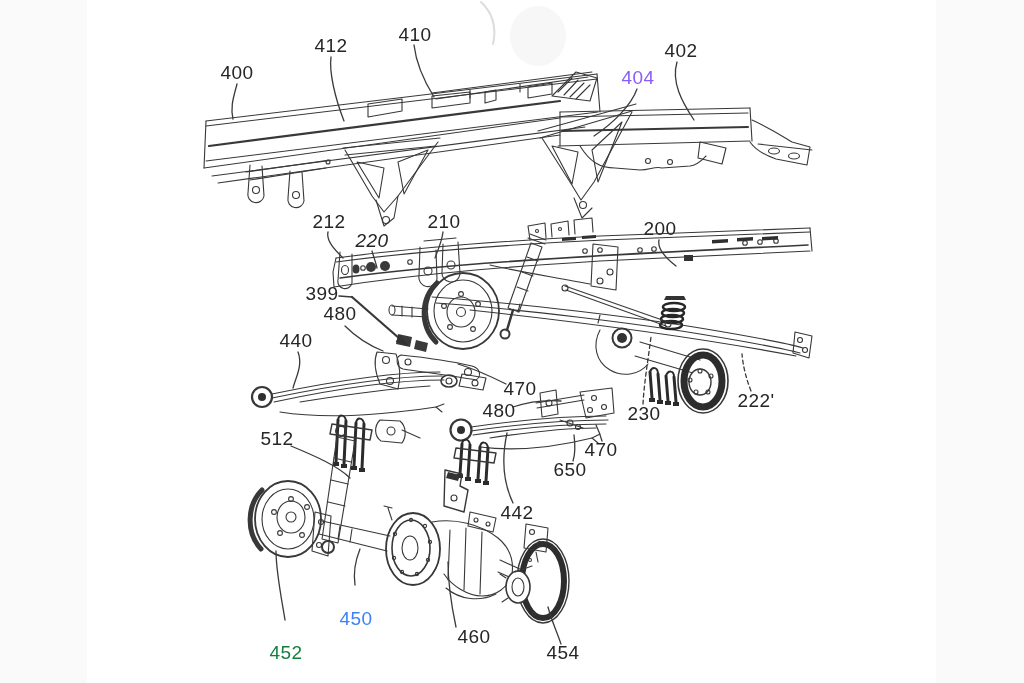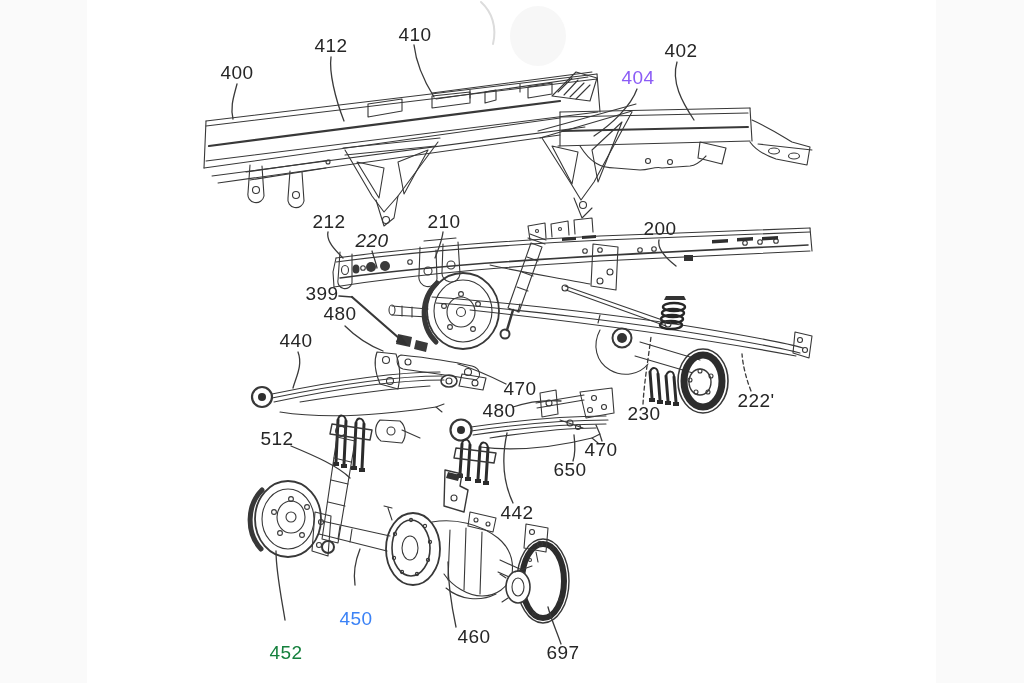--- a/index.html
+++ b/index.html
@@ -396,14 +396,14 @@
   <div class="ref-label" style="left: 277px; top: 439px; color: rgb(38, 38, 38);">512</div>
   <div class="ref-label" style="left: 499px; top: 411px; color: rgb(38, 38, 38);">480</div>
   <div class="ref-label" style="left: 601px; top: 450px; color: rgb(38, 38, 38);">470</div>
   <div class="ref-label" style="left: 570px; top: 470px; color: rgb(38, 38, 38);">650</div>
   <div class="ref-label" style="left: 517px; top: 513px; color: rgb(38, 38, 38);">442</div>
   <div class="ref-label" style="left: 644px; top: 414px; color: rgb(38, 38, 38);">230</div>
   <div class="ref-label" style="left: 756px; top: 401px; color: rgb(38, 38, 38);">222'</div>
   <div class="ref-label" style="left: 356px; top: 595px; color: #3b82f6; margin-top: 24px;">450</div>
   <div class="ref-label" style="left: 286px; top: 653px; color: #15803d; text-align: right;">452</div>
   <div class="ref-label" style="left: 458px; top: 637px; color: rgb(38, 38, 38); margin-left: 16px;">460</div>
-  <div class="ref-label" style="left: 563px; top: 653px; color: rgb(38, 38, 38);">697</div>
+  <div class="ref-label" style="left: 563px; top: 653px; color: rgb(38, 38, 38);">454</div>
 </div>
 
 </body></html>

